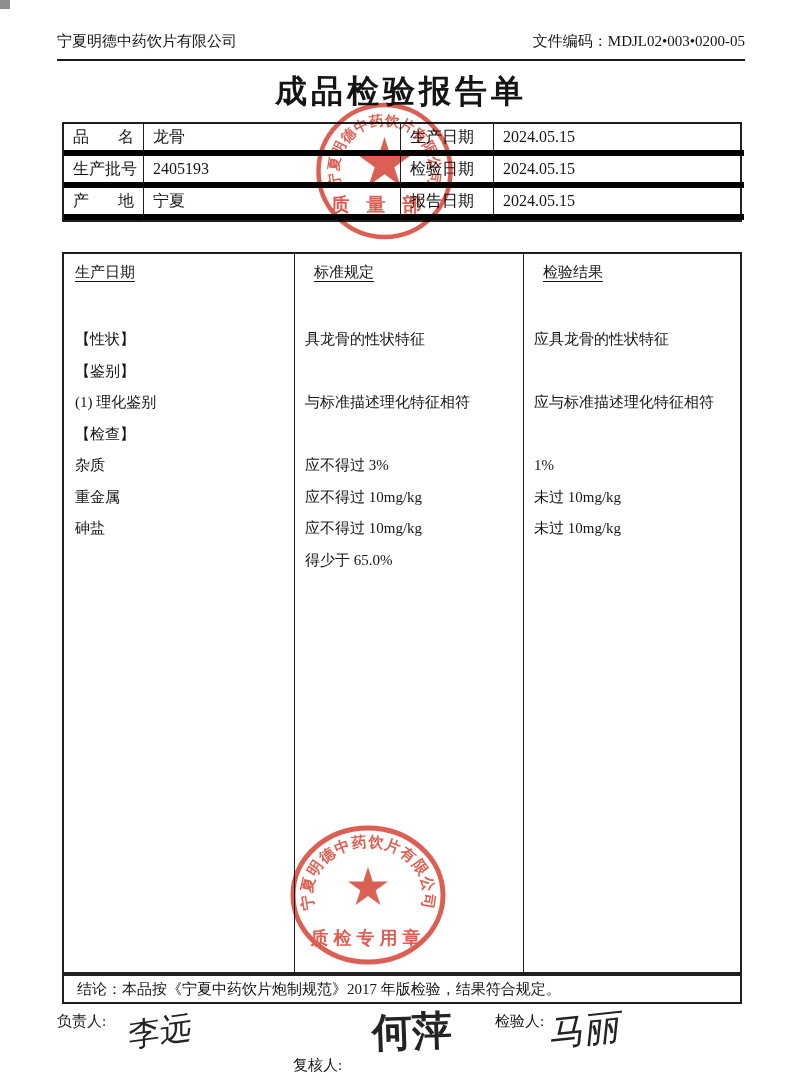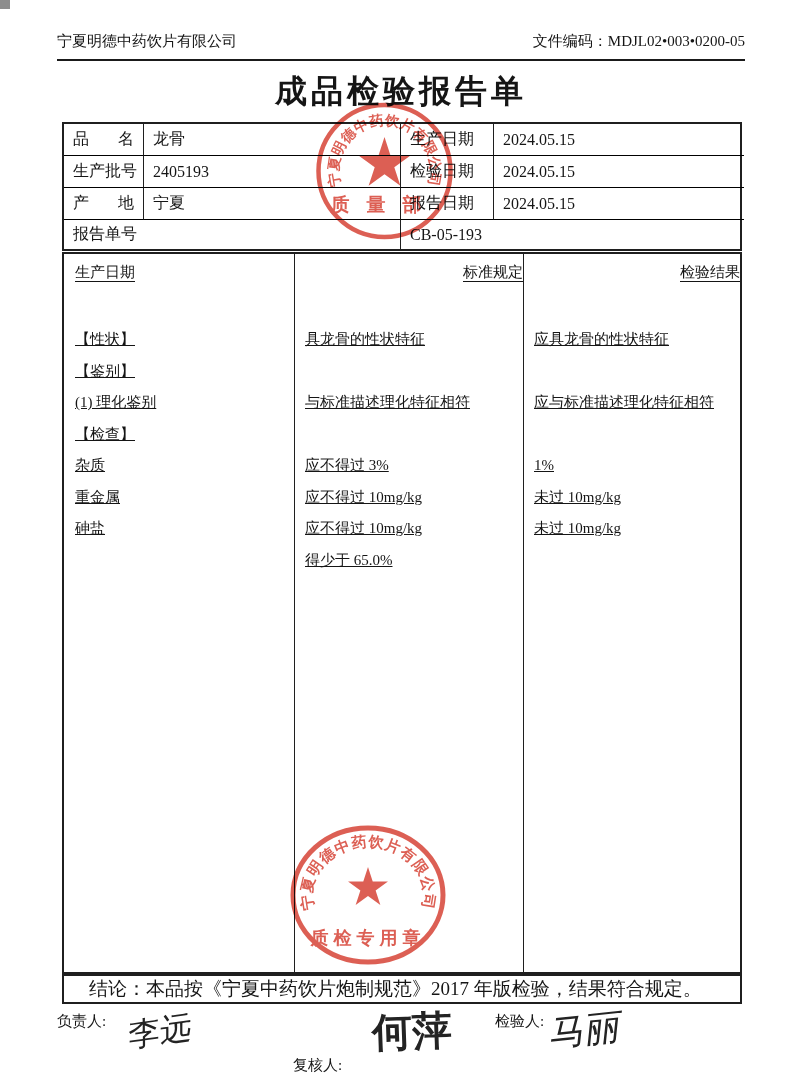--- a/index.html
+++ b/index.html
@@ -21,48 +21,48 @@
     text-align:center; font-size:32px; font-weight:bold; letter-spacing:4px;
   }
 
   
   .info-table {
     position:absolute; left:62px; top:122px; width:680px;
     border:2px solid #1f1f1f; font-size:16px;
   }
   .info-row { display:grid; grid-template-columns:80px 257px 93px 250px; height:32px; }
   .info-row.last { grid-template-columns:337px 343px; height:29px; }
-  .info-cell { border-right:1px solid #1f1f1f; border-bottom:1px solid #000000;
+  .info-cell { border-right:1px solid #1f1f1f; border-bottom:6px solid #000000;
     display:flex; align-items:center; padding:0 9px; white-space:nowrap; }
   .info-row .info-cell:last-child { border-right:none;text-align:right; }
   .info-row.last .info-cell { border-bottom:none; }
   .label-spread span { display:block; width:100%; text-align:justify; text-align-last:justify; }
 
   
   .insp-table {
     position:absolute; left:62px; top:252px; width:680px; height:722px;
     border:2px solid #1f1f1f; font-size:15px;
   }
   .vline { position:absolute; top:0; bottom:0; width:1px; background:#1f1f1f; }
   .vline.v1 { left:230px; } .vline.v2 { left:459px; }
   .insp-head { position:absolute; top:9px; left:0; width:100%;
     display:grid; grid-template-columns:230px 229px 217px; }
   .insp-head > div { text-decoration:underline; text-underline-offset:4px; }
   .h-item { padding-left:11px; }
-  .h-std, .h-res { text-align:right; }
+  .h-std, .h-res { text-align:left;margin-left:20px; }
   .insp-rows { position:absolute; top:70px; left:0; width:100%; }
   .insp-row { display:grid; grid-template-columns:230px 229px 217px; height:31.5px;
-    align-items:center;text-decoration:underline; }
+    align-items:center; }
   .insp-row > div { padding-left:11px; white-space:nowrap; }
 
   
   .conclusion {
     position:absolute; left:62px; top:974px; width:680px; height:30px;
-    border:2px solid #1f1f1f; display:flex; 
-    padding-left:25px; font-size:19px;
+    border:2px solid #1f1f1f; display:flex; align-items:center;
+    padding-left:13px; font-size:15px;
   }
 
   
   .sig-area { position:absolute; left:0; top:1004px; width:800px; height:70px; font-size:15px; }
   .sig-label { position:absolute; top:8px; white-space:nowrap; }
   .sig-label.s1 { left:57px; } .sig-label.s2 { left:293px;margin-top:44px; } .sig-label.s3 { left:495px; }
   .handwriting { position:absolute; color:#232323; white-space:nowrap;
     font-family:"DejaVu Serif","Liberation Serif",serif; }
   .hw1 { left:128px; top:6px;  font-size:32px; transform:rotate(-8deg) skewX(-8deg); }
   .hw2 { left:372px; top:0px;  font-size:40px; transform:rotate(-2deg); font-weight:bold; }
@@ -102,24 +102,20 @@
     <div class="info-cell">检验日期</div>
     <div class="info-cell">2024.05.15</div>
   </div>
   <div class="info-row">
     <div class="info-cell label-spread">
         <span>产 地</span>
       </div>
     <div class="info-cell">宁夏</div>
     <div class="info-cell">报告日期</div>
     <div class="info-cell">2024.05.15</div>
-  </div>
-  <div class="info-row last">
-    <div class="info-cell">报告单号</div>
-    <div class="info-cell">CB-05-193</div>
   </div>
 </div>
 
 <div class="insp-table">
   <div class="vline v1"></div>
   <div class="vline v2"></div>
   <div class="insp-head">
     <div class="h-item">生产日期</div>
     <div class="h-std">标准规定</div>
     <div class="h-res">检验结果</div>

